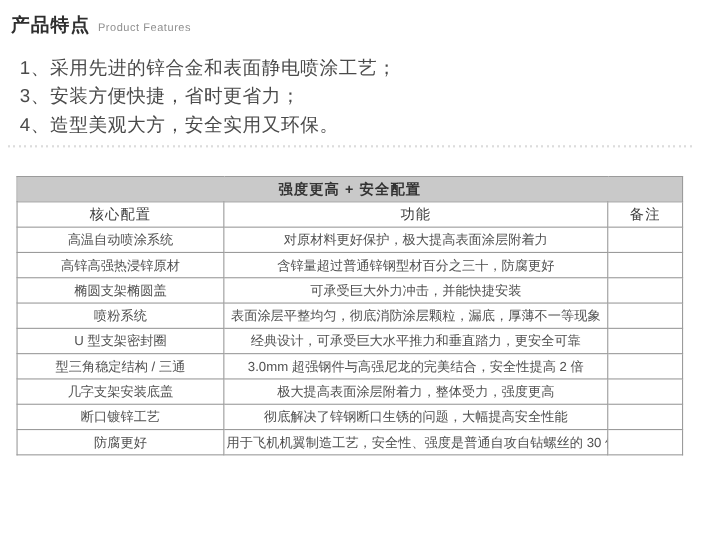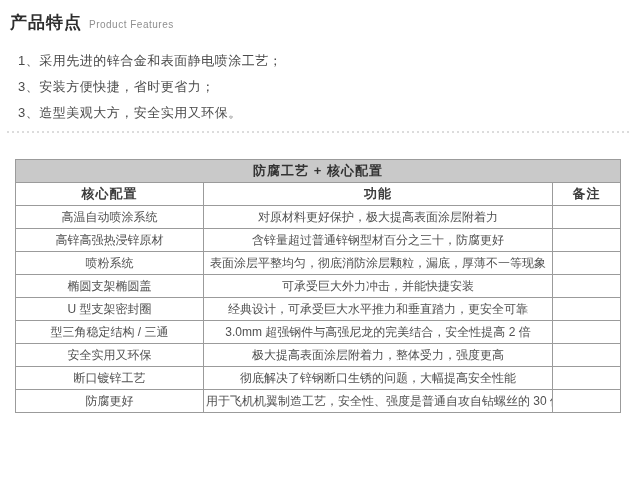--- a/index.html
+++ b/index.html
@@ -32,21 +32,21 @@
     margin-left: 7px;
   }
 
   
   ul.features {
     list-style: none;
     margin: 12px 0 0 18px;
     padding: 0;
   }
   ul.features li {
-    font-size: 13px;
+    font-size: 17px;
     line-height: 26px;
     color: #4a4a4a;
     letter-spacing: 0.5px;
     white-space: nowrap;
   }
 
   
   .dotted-divider {
     margin: 5px 7px 0 7px;
     height: 2px;
@@ -72,21 +72,21 @@
   table.spec .title-row th {
     background: #c9c9c9;
     font-size: 13px;
     font-weight: bold;
     color: #333333;
     letter-spacing: 1px;
   }
   table.spec .cols-row th {
     background: #ffffff;
     font-size: 13px;
-    font-weight: bold;
+    font-weight: normal;
     color: #3d3d3d;
     letter-spacing: 1px;
   }
   table.spec td {
     font-size: 12px;
     color: #505050;
   }
   
   table.spec tbody tr:nth-child(5) td,
   table.spec tbody tr:nth-child(7) td,
@@ -99,74 +99,74 @@
 
   <div class="hdr">
     <h1>
       <span>产品特点</span><span class="sub">Product Features</span>
     </h1>
   </div>
 
   <ul class="features">
       <li>1、采用先进的锌合金和表面静电喷涂工艺；</li>
       <li>3、安装方便快捷，省时更省力；</li>
-      <li>3、造型美观大方，安全实用又环保。</li>
+      <li>4、造型美观大方，安全实用又环保。</li>
     </ul>
 
   <div class="dotted-divider"></div>
 
   <table class="spec">
     <colgroup>
       <col style="width:188px">
       <col style="width:349px">
       <col style="width:68px">
     </colgroup>
     <thead>
       <tr class="title-row">
-        <th colspan="3">防腐工艺 + 核心配置</th>
+        <th colspan="3">强度更高 + 安全配置</th>
       </tr>
       <tr class="cols-row">
         <th>核心配置</th>
         <th>功能</th>
         <th>备注</th>
       </tr>
     </thead>
     <tbody>
         <tr>
           <td>高温自动喷涂系统</td>
           <td>对原材料更好保护，极大提高表面涂层附着力</td>
           <td></td>
         </tr>
         <tr>
           <td>高锌高强热浸锌原材</td>
           <td>含锌量超过普通锌钢型材百分之三十，防腐更好</td>
           <td></td>
         </tr>
         <tr>
-          <td>喷粉系统</td>
-          <td>表面涂层平整均匀，彻底消防涂层颗粒，漏底，厚薄不一等现象</td>
+          <td>椭圆支架椭圆盖</td>
+          <td>可承受巨大外力冲击，并能快捷安装</td>
           <td></td>
         </tr>
         <tr>
-          <td>椭圆支架椭圆盖</td>
-          <td>可承受巨大外力冲击，并能快捷安装</td>
+          <td>喷粉系统</td>
+          <td>表面涂层平整均匀，彻底消防涂层颗粒，漏底，厚薄不一等现象</td>
           <td></td>
         </tr>
         <tr>
           <td>U 型支架密封圈</td>
           <td>经典设计，可承受巨大水平推力和垂直踏力，更安全可靠</td>
           <td></td>
         </tr>
         <tr>
           <td>型三角稳定结构 / 三通</td>
           <td>3.0mm 超强钢件与高强尼龙的完美结合，安全性提高 2 倍</td>
           <td></td>
         </tr>
         <tr>
-          <td>安全实用又环保</td>
+          <td>几字支架安装底盖</td>
           <td>极大提高表面涂层附着力，整体受力，强度更高</td>
           <td></td>
         </tr>
         <tr>
           <td>断口镀锌工艺</td>
           <td>彻底解决了锌钢断口生锈的问题，大幅提高安全性能</td>
           <td></td>
         </tr>
         <tr>
           <td>防腐更好</td>

